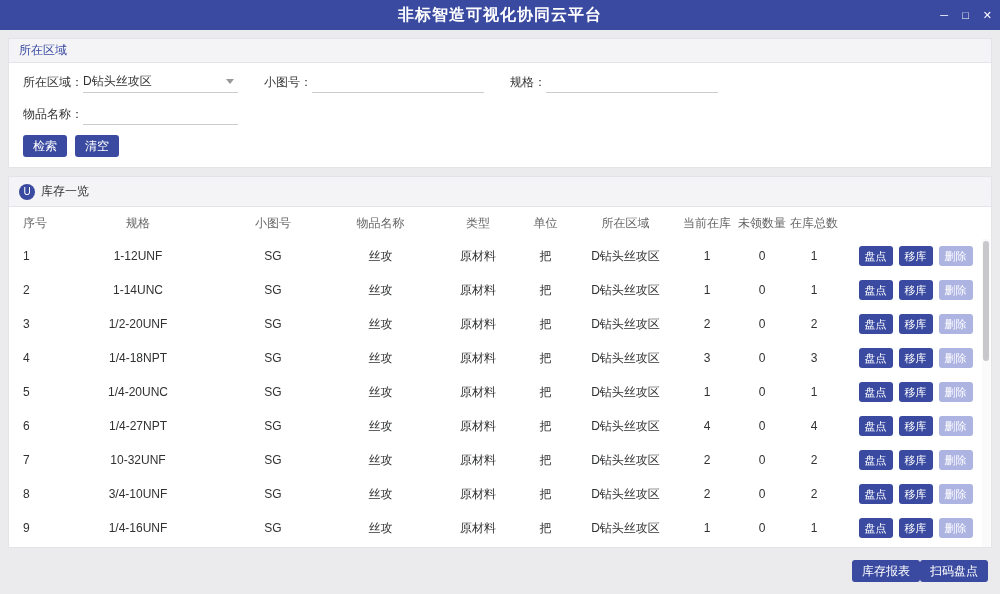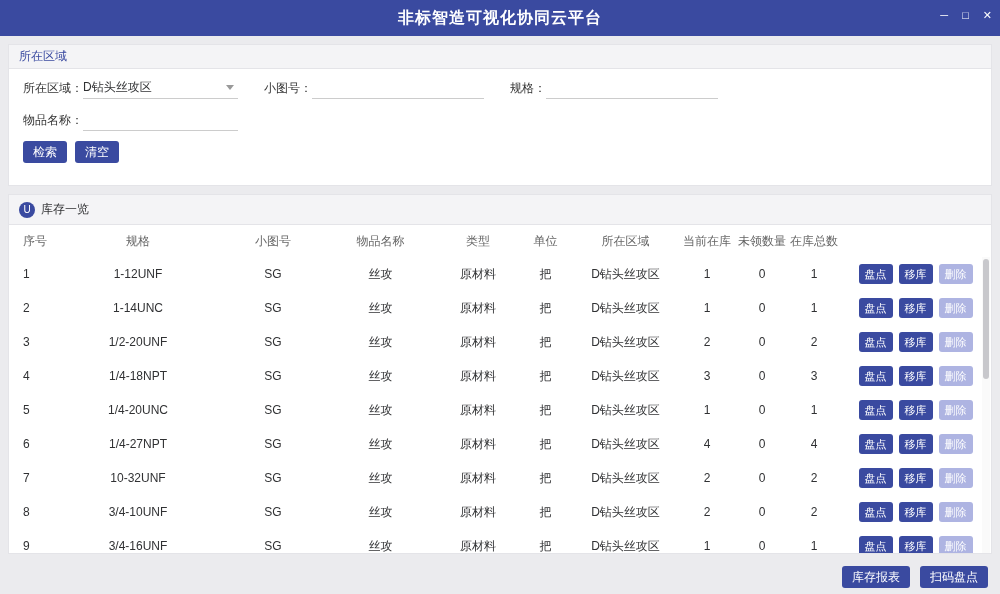--- a/index.html
+++ b/index.html
@@ -6,42 +6,42 @@
   html,body { width:1000px; height:594px; overflow:hidden; }
   body {
     font-family:"Liberation Sans","DejaVu Sans",sans-serif;
     background:#ebebee;
     color:#303133;
     --primary:#3A4AA0;
     --light-btn:#AEB4E2;
     --border:#e4e4e8;
   }
   .titlebar {
-    height:36px; background:var(--primary); color:#fff;
+    height:30px; background:var(--primary); color:#fff;
     display:flex; align-items:center; position:relative;
   }
   .titlebar .title {
     flex:1; text-align:center; font-size:16px; font-weight:600; letter-spacing:1px;
   }
   .win-controls {
     position:absolute; right:8px; top:0; height:30px;
     display:flex; align-items:center; gap:14px; font-size:11px;
   }
   .win-controls span { cursor:pointer; line-height:1; }
   .content {
     height:564px; padding:8px; display:flex; flex-direction:column;
   }
   .panel { background:#fff; border:1px solid var(--border); }
   .panel-header {
     height:24px; background:#f4f4f6; border-bottom:1px solid var(--border);
     display:flex; align-items:center; padding-left:10px; font-size:12px;
   }
   .search-panel { margin-bottom:8px; }
   .search-panel .panel-header { color:var(--primary); }
-  .search-body { padding:8px 14px 22px; }
+  .search-body { padding:8px 14px 10px; }
   .form-row { display:flex; align-items:center; margin-bottom:10px; }
   .field { display:flex; align-items:center; margin-right:26px; }
   .field label { font-size:12px; color:#333; white-space:nowrap; }
   .u-input {
     border:none; border-bottom:1px solid #ccc; width:172px; height:22px;
     font-size:12px; outline:none; background:transparent; color:#303133;
     font-family:inherit;
   }
   .select {
     border-bottom:1px solid #ccc; width:155px; height:22px;
@@ -83,21 +83,21 @@
   .btn-op.light { background:var(--light-btn); }
   .scrollbar-track {
     position:absolute; top:0; right:1px; bottom:0; width:8px; background:#fafafa;
   }
   .scrollbar-thumb {
     position:absolute; top:2px; left:1px; width:6px; height:120px;
     background:#c8c8cc; border-radius:3px; cursor:grab;
   }
   .footer {
     height:30px; margin-top:8px; display:flex; justify-content:flex-end;
-    align-items:center; gap:10px; padding-right:4px;
+    align-items:center; padding-right:4px;
   }
 </style>
 </head>
 <body style="--primary: #3A4AA0; --light-btn: #AEB4E2;">
 
 <div class="titlebar">
   <div class="title">非标智造可视化协同云平台</div>
   <div class="win-controls">
     <span>─</span>
     <span>□</span>
@@ -292,21 +292,21 @@
             <div class="td c8">0</div>
             <div class="td c9">2</div>
             <div class="td ops">
               <button class="btn-op solid">盘点</button>
               <button class="btn-op solid">移库</button>
               <button class="btn-op light">删除</button>
             </div>
           </div>
           <div class="grid-row tr">
             <div class="td c0">9</div>
-            <div class="td c1">3/4-16UNF</div>
+            <div class="td c1">1/4-16UNF</div>
             <div class="td c2">SG</div>
             <div class="td c3">丝攻</div>
             <div class="td c4">原材料</div>
             <div class="td c5">把</div>
             <div class="td c6">D钻头丝攻区</div>
             <div class="td c7">1</div>
             <div class="td c8">0</div>
             <div class="td c9">1</div>
             <div class="td ops">
               <button class="btn-op solid">盘点</button>

